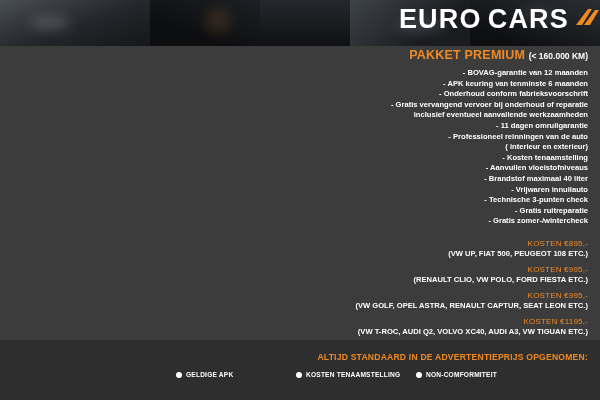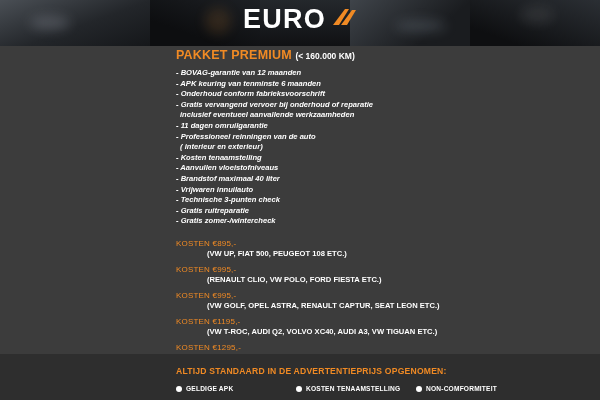--- a/index.html
+++ b/index.html
@@ -42,21 +42,21 @@
   .g1 { left: 30px; top: 16px; width: 40px; height: 14px; background: rgba(220,230,245,.18); }
   .g2 { left: 205px; top: 8px; width: 26px; height: 26px; background: rgba(255,160,60,.13); }
   .g3 { left: 395px; top: 20px; width: 52px; height: 12px; background: rgba(200,215,235,.16); }
   .g4 { left: 520px; top: 6px; width: 34px; height: 18px; background: rgba(255,255,255,.08); }
 
   
   .logo-wrap {
     position: absolute;
     left: 0; top: 4px;
     width: 600px;
-    text-align: center;
+    text-align: right;
     z-index: 5;
   }
   .logo {
     display: inline-flex;
     align-items: center;
     justify-content: center;
     gap: 0;
   }
   .logo .euro {
     font-size: 27px;
@@ -77,20 +77,21 @@
     margin-bottom: 2px;
   }
 
   
   .body-area {
     position: absolute;
     left: 0; top: 46px;
     width: 600px;
     height: 354px;
     background: #3c3c3c;
+    text-align: right;
   }
 
   .content {
     position: absolute;
     left: 176px;
     top: 2px;
     width: 412px;
   }
 
   .pakket-title {
@@ -111,21 +112,20 @@
     list-style: none;
     margin: 0;
     padding: 0;
   }
   ul.features li {
     font-size: 7.6px;
     line-height: 10.6px;
     color: #ffffff;
     font-weight: 700;
     white-space: nowrap;
-    font-style: italic;
   }
   ul.features li.sub {
     padding-left: 4px;
   }
 
   .costs {
     margin-top: 12px;
   }
   .cost-block {
     margin-bottom: 6px;
@@ -144,21 +144,21 @@
     line-height: 10px;
     margin-left: 31px;
   }
 
   
   .footer {
     position: absolute;
     left: 0;
     bottom: 0;
     width: 600px;
-    height: 46px;
+    height: 60px;
     background: #2e2e2e;
   }
   .footer-inner {
     position: absolute;
     left: 176px;
     top: 12px;
     width: 412px;
   }
   .footer-title {
     font-size: 8.6px;
@@ -205,20 +205,21 @@
     <div class="ph ph-5"></div>
     <div class="glow g1"></div>
     <div class="glow g2"></div>
     <div class="glow g3"></div>
     <div class="glow g4"></div>
   </div>
 
   <div class="logo-wrap">
     <span class="logo">
       <span class="euro">EURO</span>
+      <span class="cars">CARS</span>
       <span class="swoosh">
         <svg width="26" height="20" viewBox="0 0 26 20" aria-hidden="true">
           <polygon points="2,18 14,2 18,2 8,18" fill="#f08a24"></polygon>
           <polygon points="10,18 21,3 25,3 16,18" fill="#f08a24"></polygon>
         </svg>
       </span>
     </span>
   </div>
 
   <div class="body-area">

